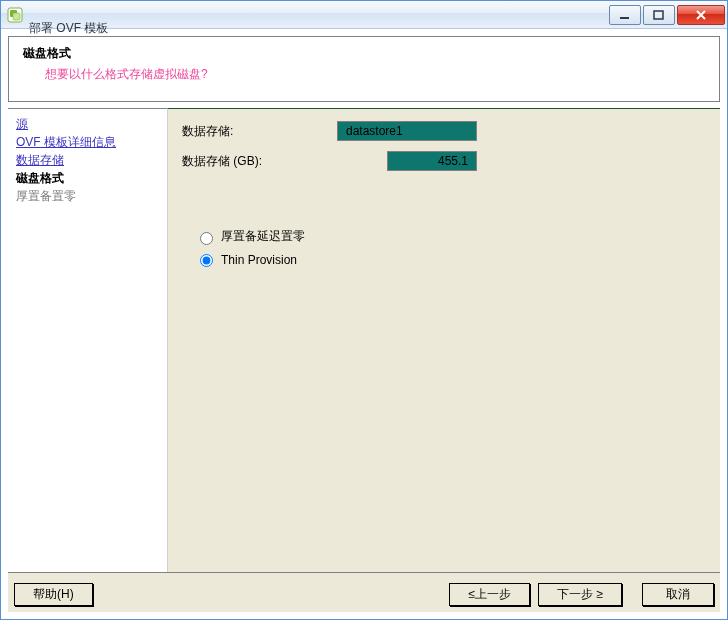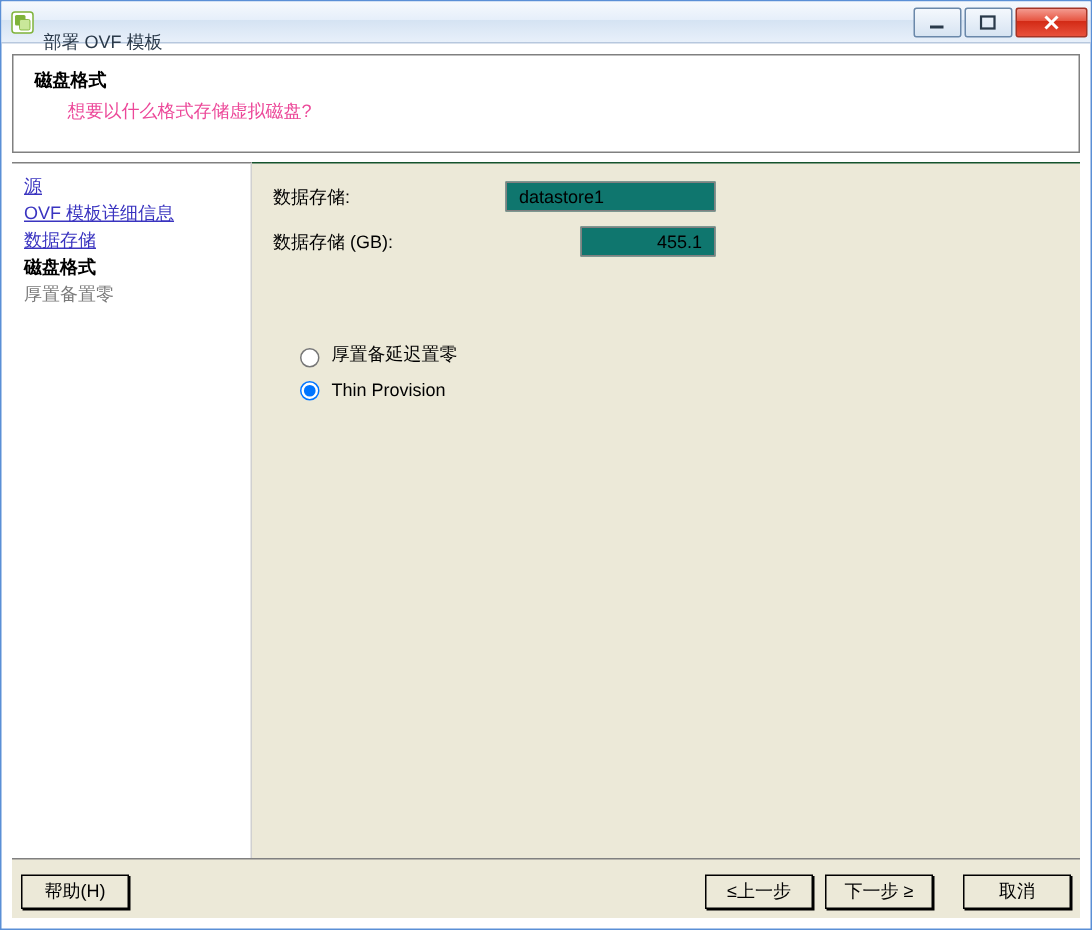--- a/index.html
+++ b/index.html
@@ -119,21 +119,21 @@
     margin: 0 7px 7px 7px;
     padding: 10px 6px 6px 6px;
     background: #ece9d8;
     display: flex; align-items: center;
   }
   .btn {
     min-width: 72px; height: 23px;
     border: 1px solid #000;
     background: #ece9d8;
     box-shadow: 1px 1px 0 #000;
-    padding: 0 2px;
+    padding: 0 18px;
     display: inline-flex; align-items: center; justify-content: center;
     cursor: default;
     font-family: inherit; font-size: 12px;
     margin-left: 8px;
   }
   .btn:first-child { margin-left: 0; }
   .footer-spacer { flex: 1; }
 </style>
 </head>
 <body>

